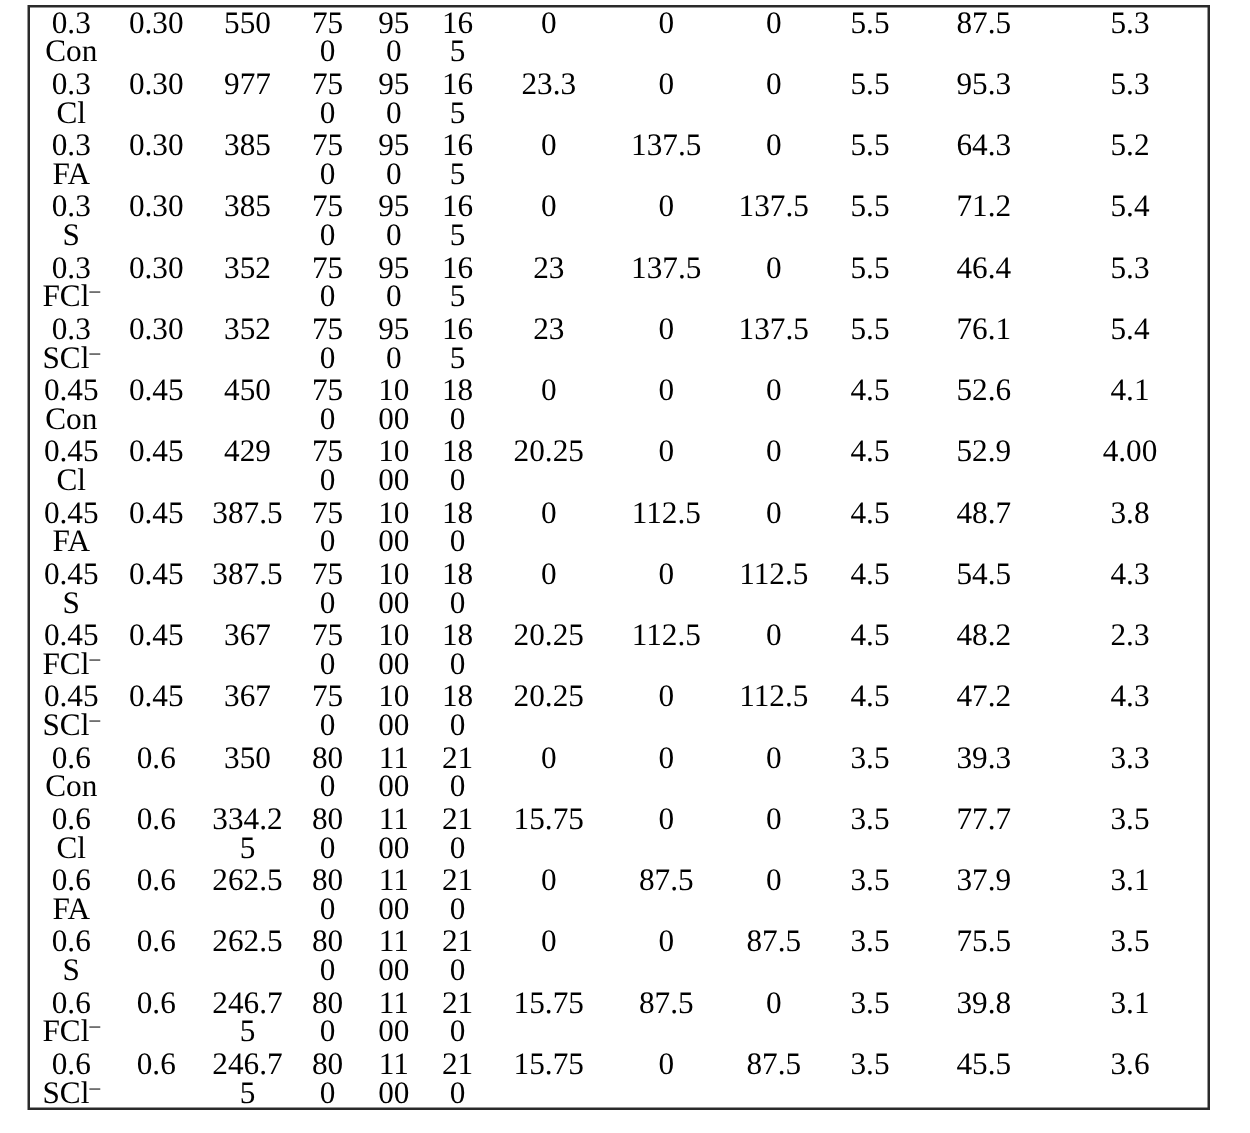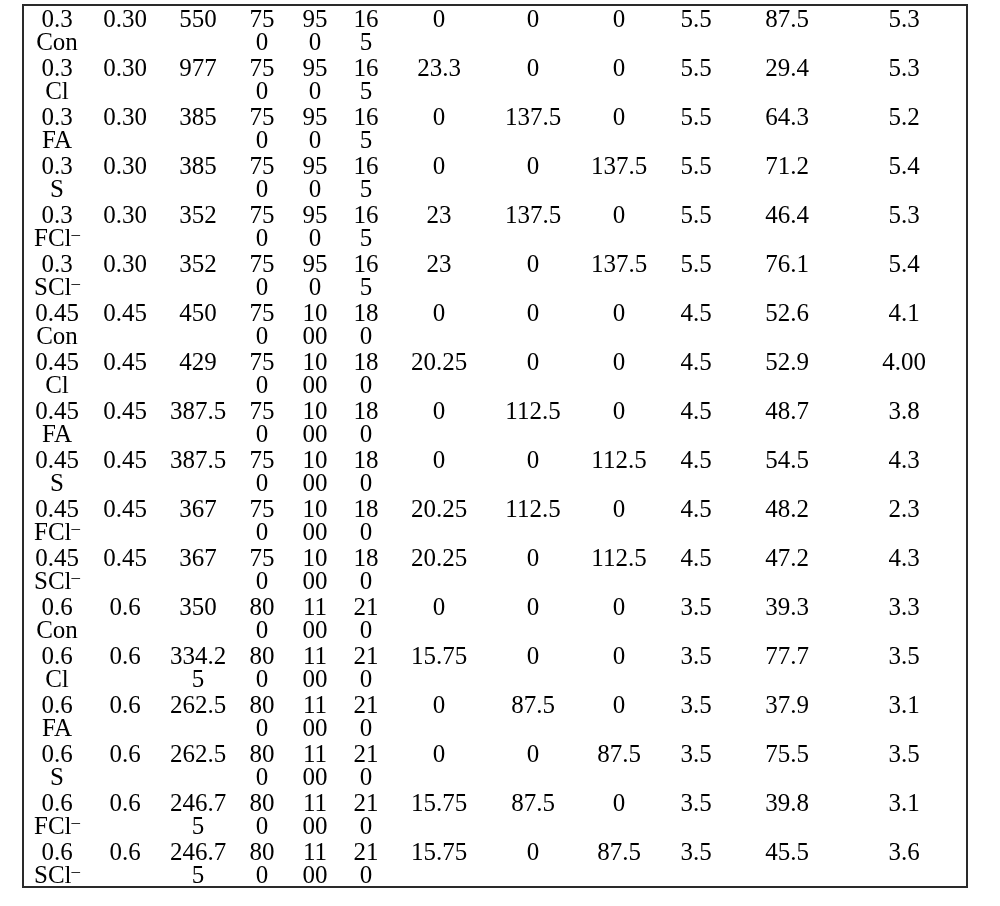--- a/index.html
+++ b/index.html
@@ -234,21 +234,21 @@
             </span>
           </td>
           <td>
             <span class="cell-lines">
               <span class="line1"><span>5.5</span></span>
               <span class="line2">&nbsp;</span>
             </span>
           </td>
           <td>
             <span class="cell-lines">
-              <span class="line1"><span>29.4</span></span>
+              <span class="line1"><span>95.3</span></span>
               <span class="line2">&nbsp;</span>
             </span>
           </td>
           <td>
             <span class="cell-lines">
               <span class="line1"><span>5.3</span></span>
               <span class="line2">&nbsp;</span>
             </span>
           </td>
         </tr>

